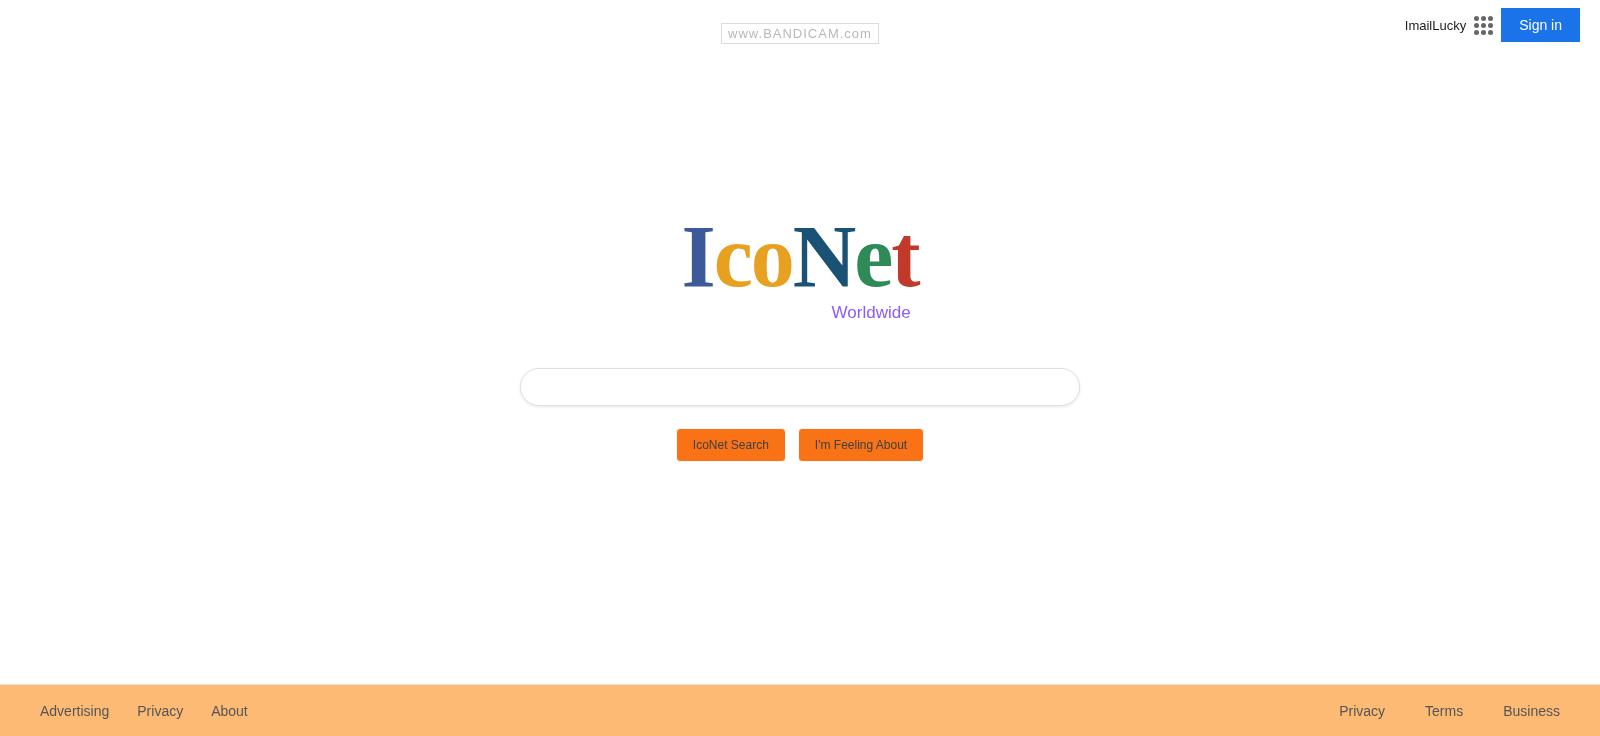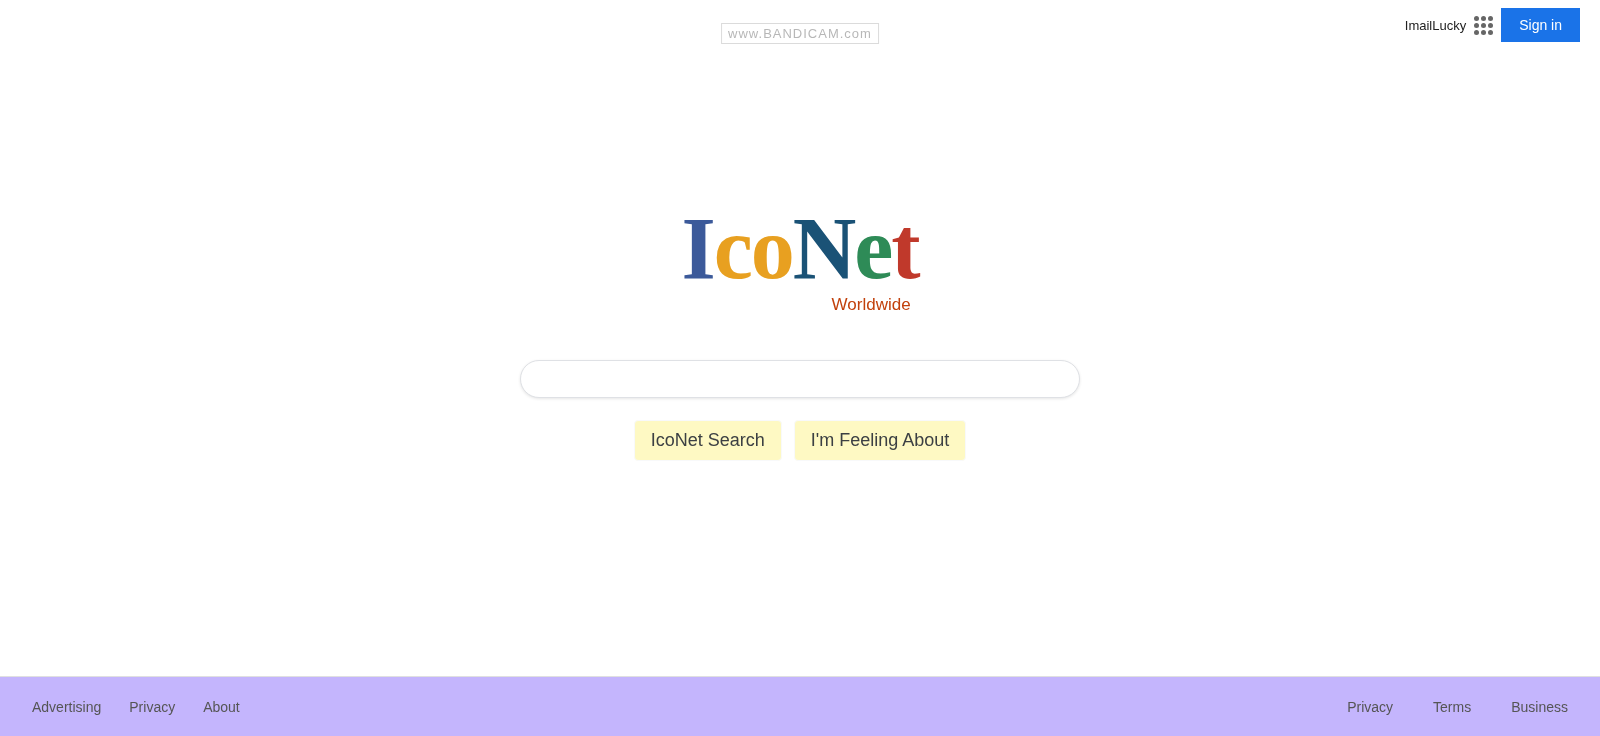--- a/index.html
+++ b/index.html
@@ -87,21 +87,21 @@
 
     .logo-I { color: #3c5a9a; font-weight: bold; }
     .logo-c { color: #e8a020; font-weight: bold; }
     .logo-o { color: #e8a020; font-weight: bold; }
     .logo-N { color: #1a5276; font-weight: bold; }
     .logo-e { color: #2e8b57; font-weight: bold; }
     .logo-t { color: #c0392b; font-weight: bold; }
 
     .logo-worldwide {
       font-size: 17px;
-      color: #c2410c;
+      color: #8b5cf6;
       text-align: right;
       padding-right: 8px;
       margin-top: 2px;
     }
 
     
     .search-box {
       width: 560px;
       height: 38px;
       border: 1px solid #dfe1e5;
@@ -114,39 +114,39 @@
       margin-bottom: 22px;
     }
 
     
     .button-row {
       display: flex;
       gap: 12px;
     }
 
     .search-btn {
-      background: #fef9c3;
+      background: #f97316;
       border: 1px solid #f8f9fa;
       border-radius: 4px;
       padding: 9px 16px;
-      font-size: 18px;
+      font-size: 12px;
       color: #3c4043;
       cursor: pointer;
       font-family: Arial, sans-serif;
     }
 
     
     .footer {
-      background: #c4b5fd;
+      background: #fdba74;
       border-top: 1px solid #e0e0e0;
-      height: 60px;
+      height: 52px;
       display: flex;
       align-items: center;
       justify-content: space-between;
-      padding: 0 32px;
+      padding: 0 40px;
     }
 
     .footer-left {
       display: flex;
       gap: 28px;
     }
 
     .footer-right {
       display: flex;
       gap: 40px;

